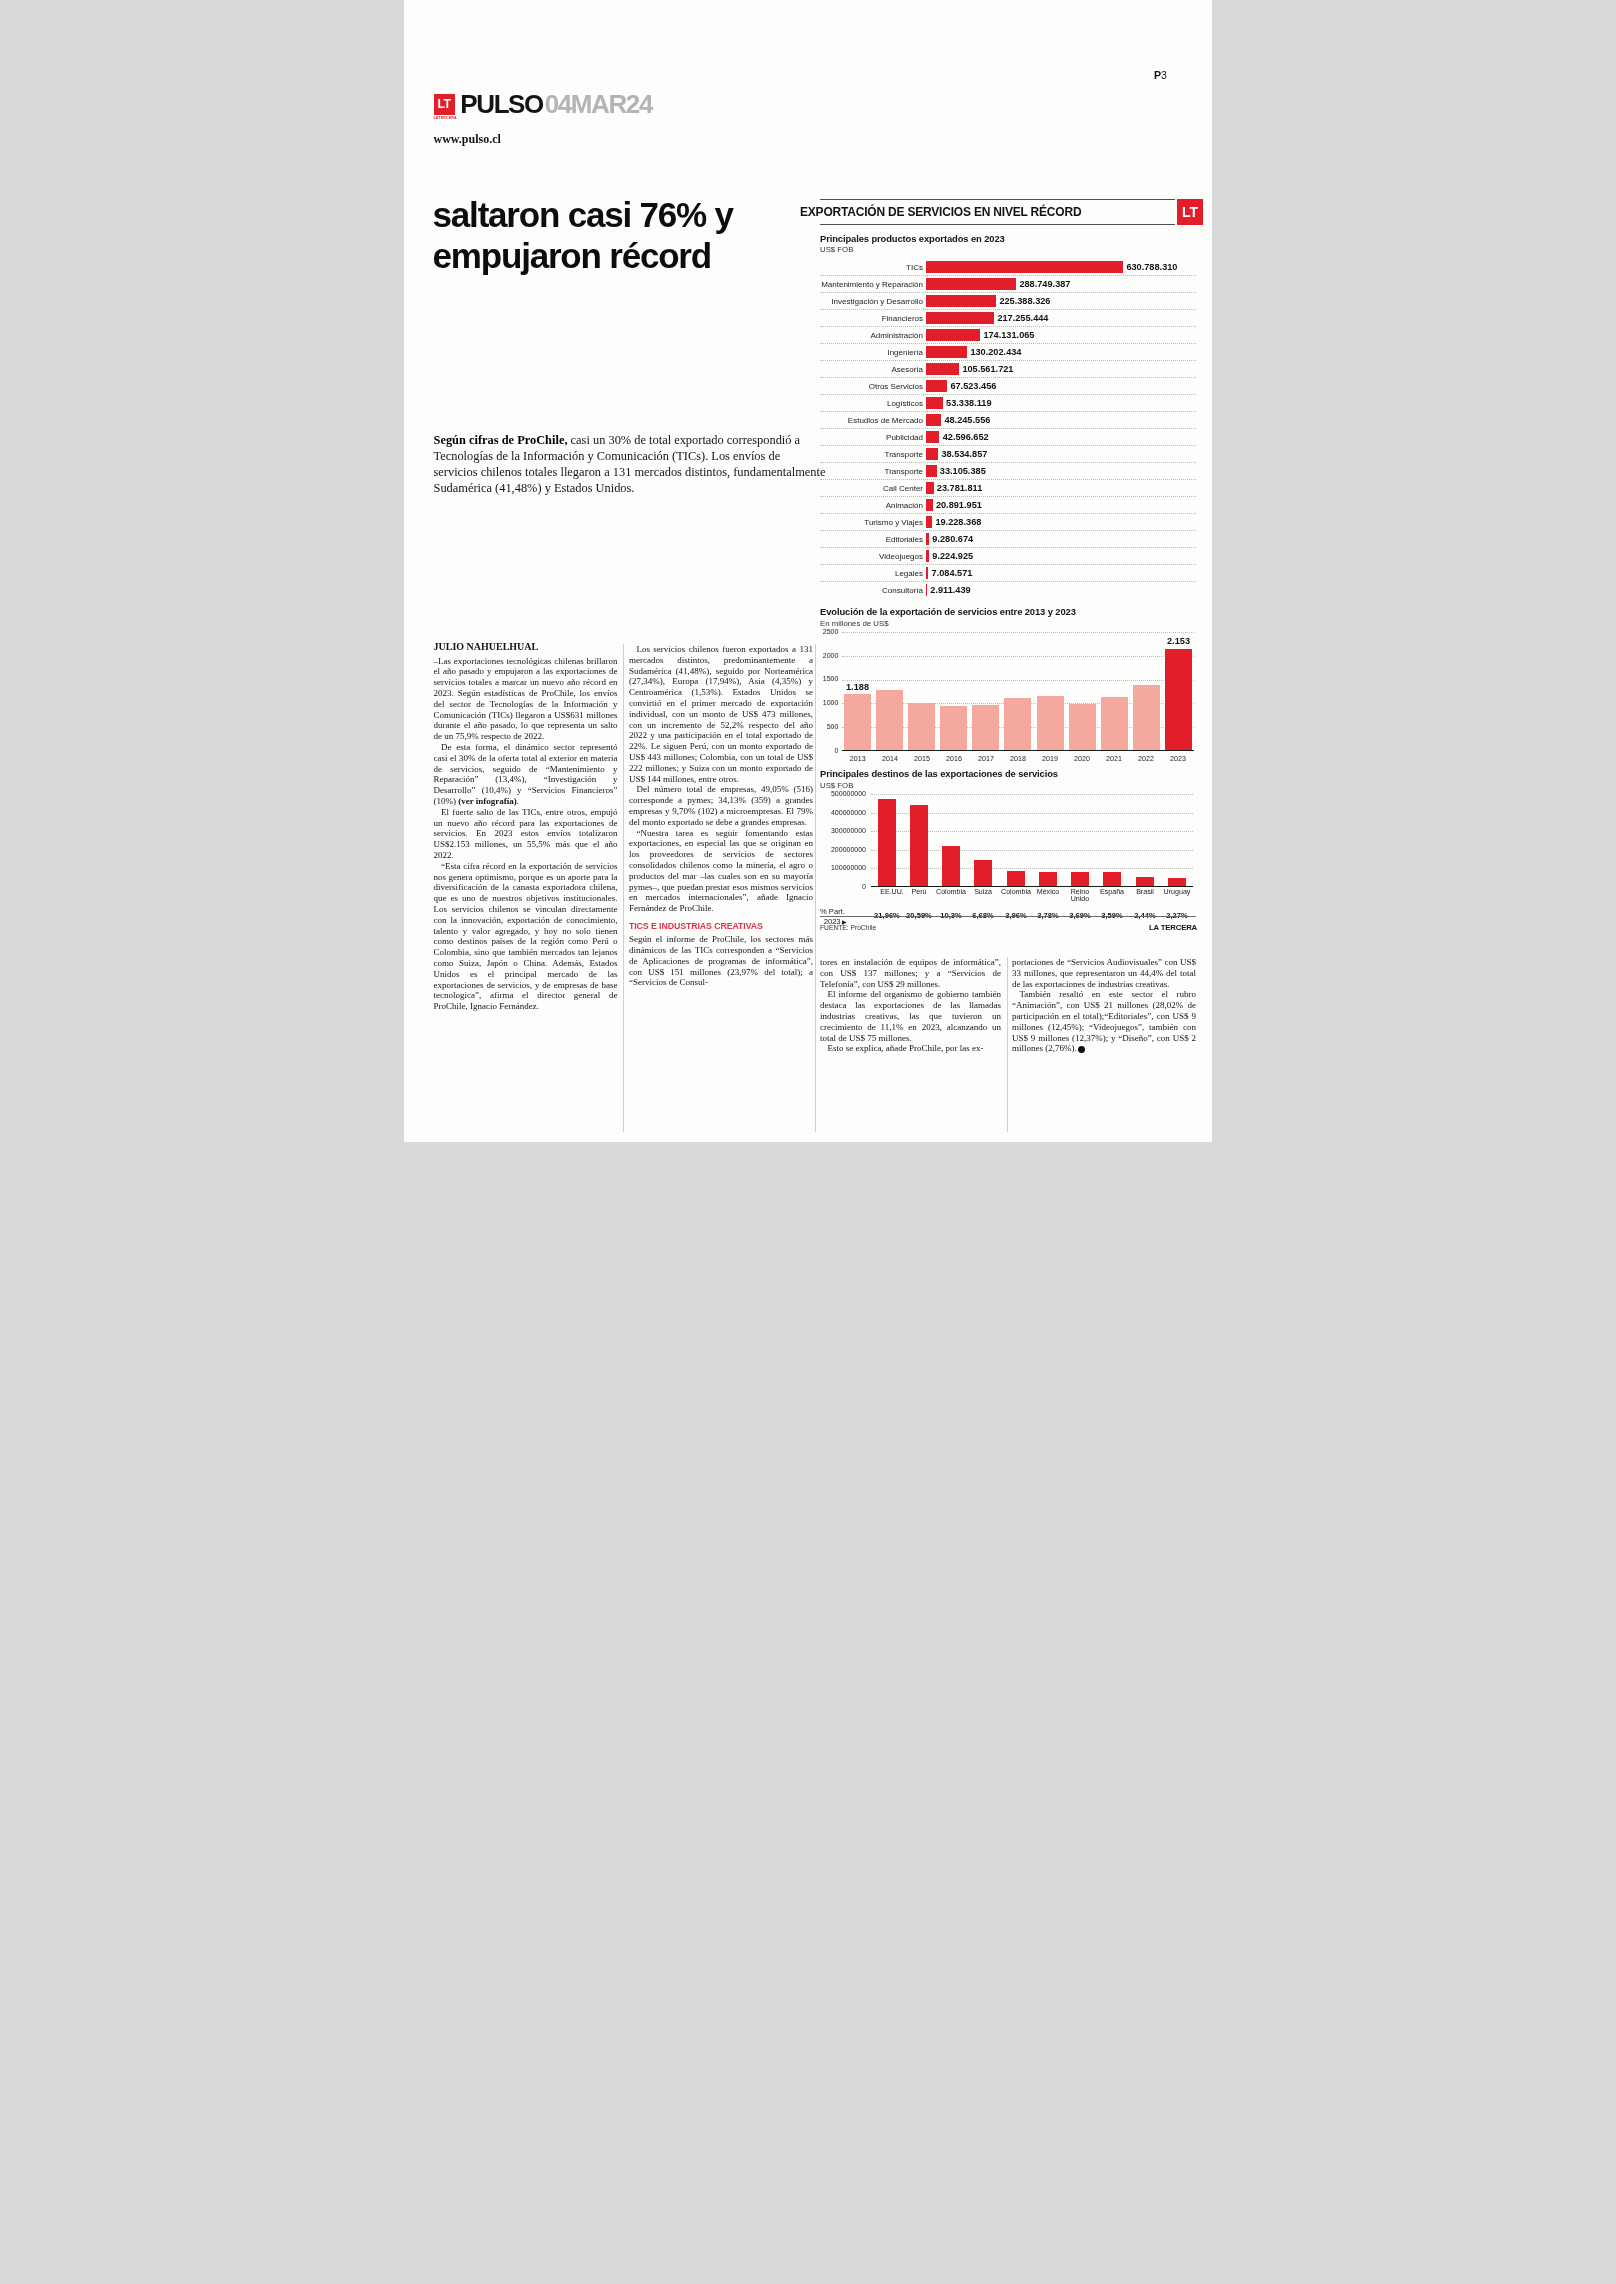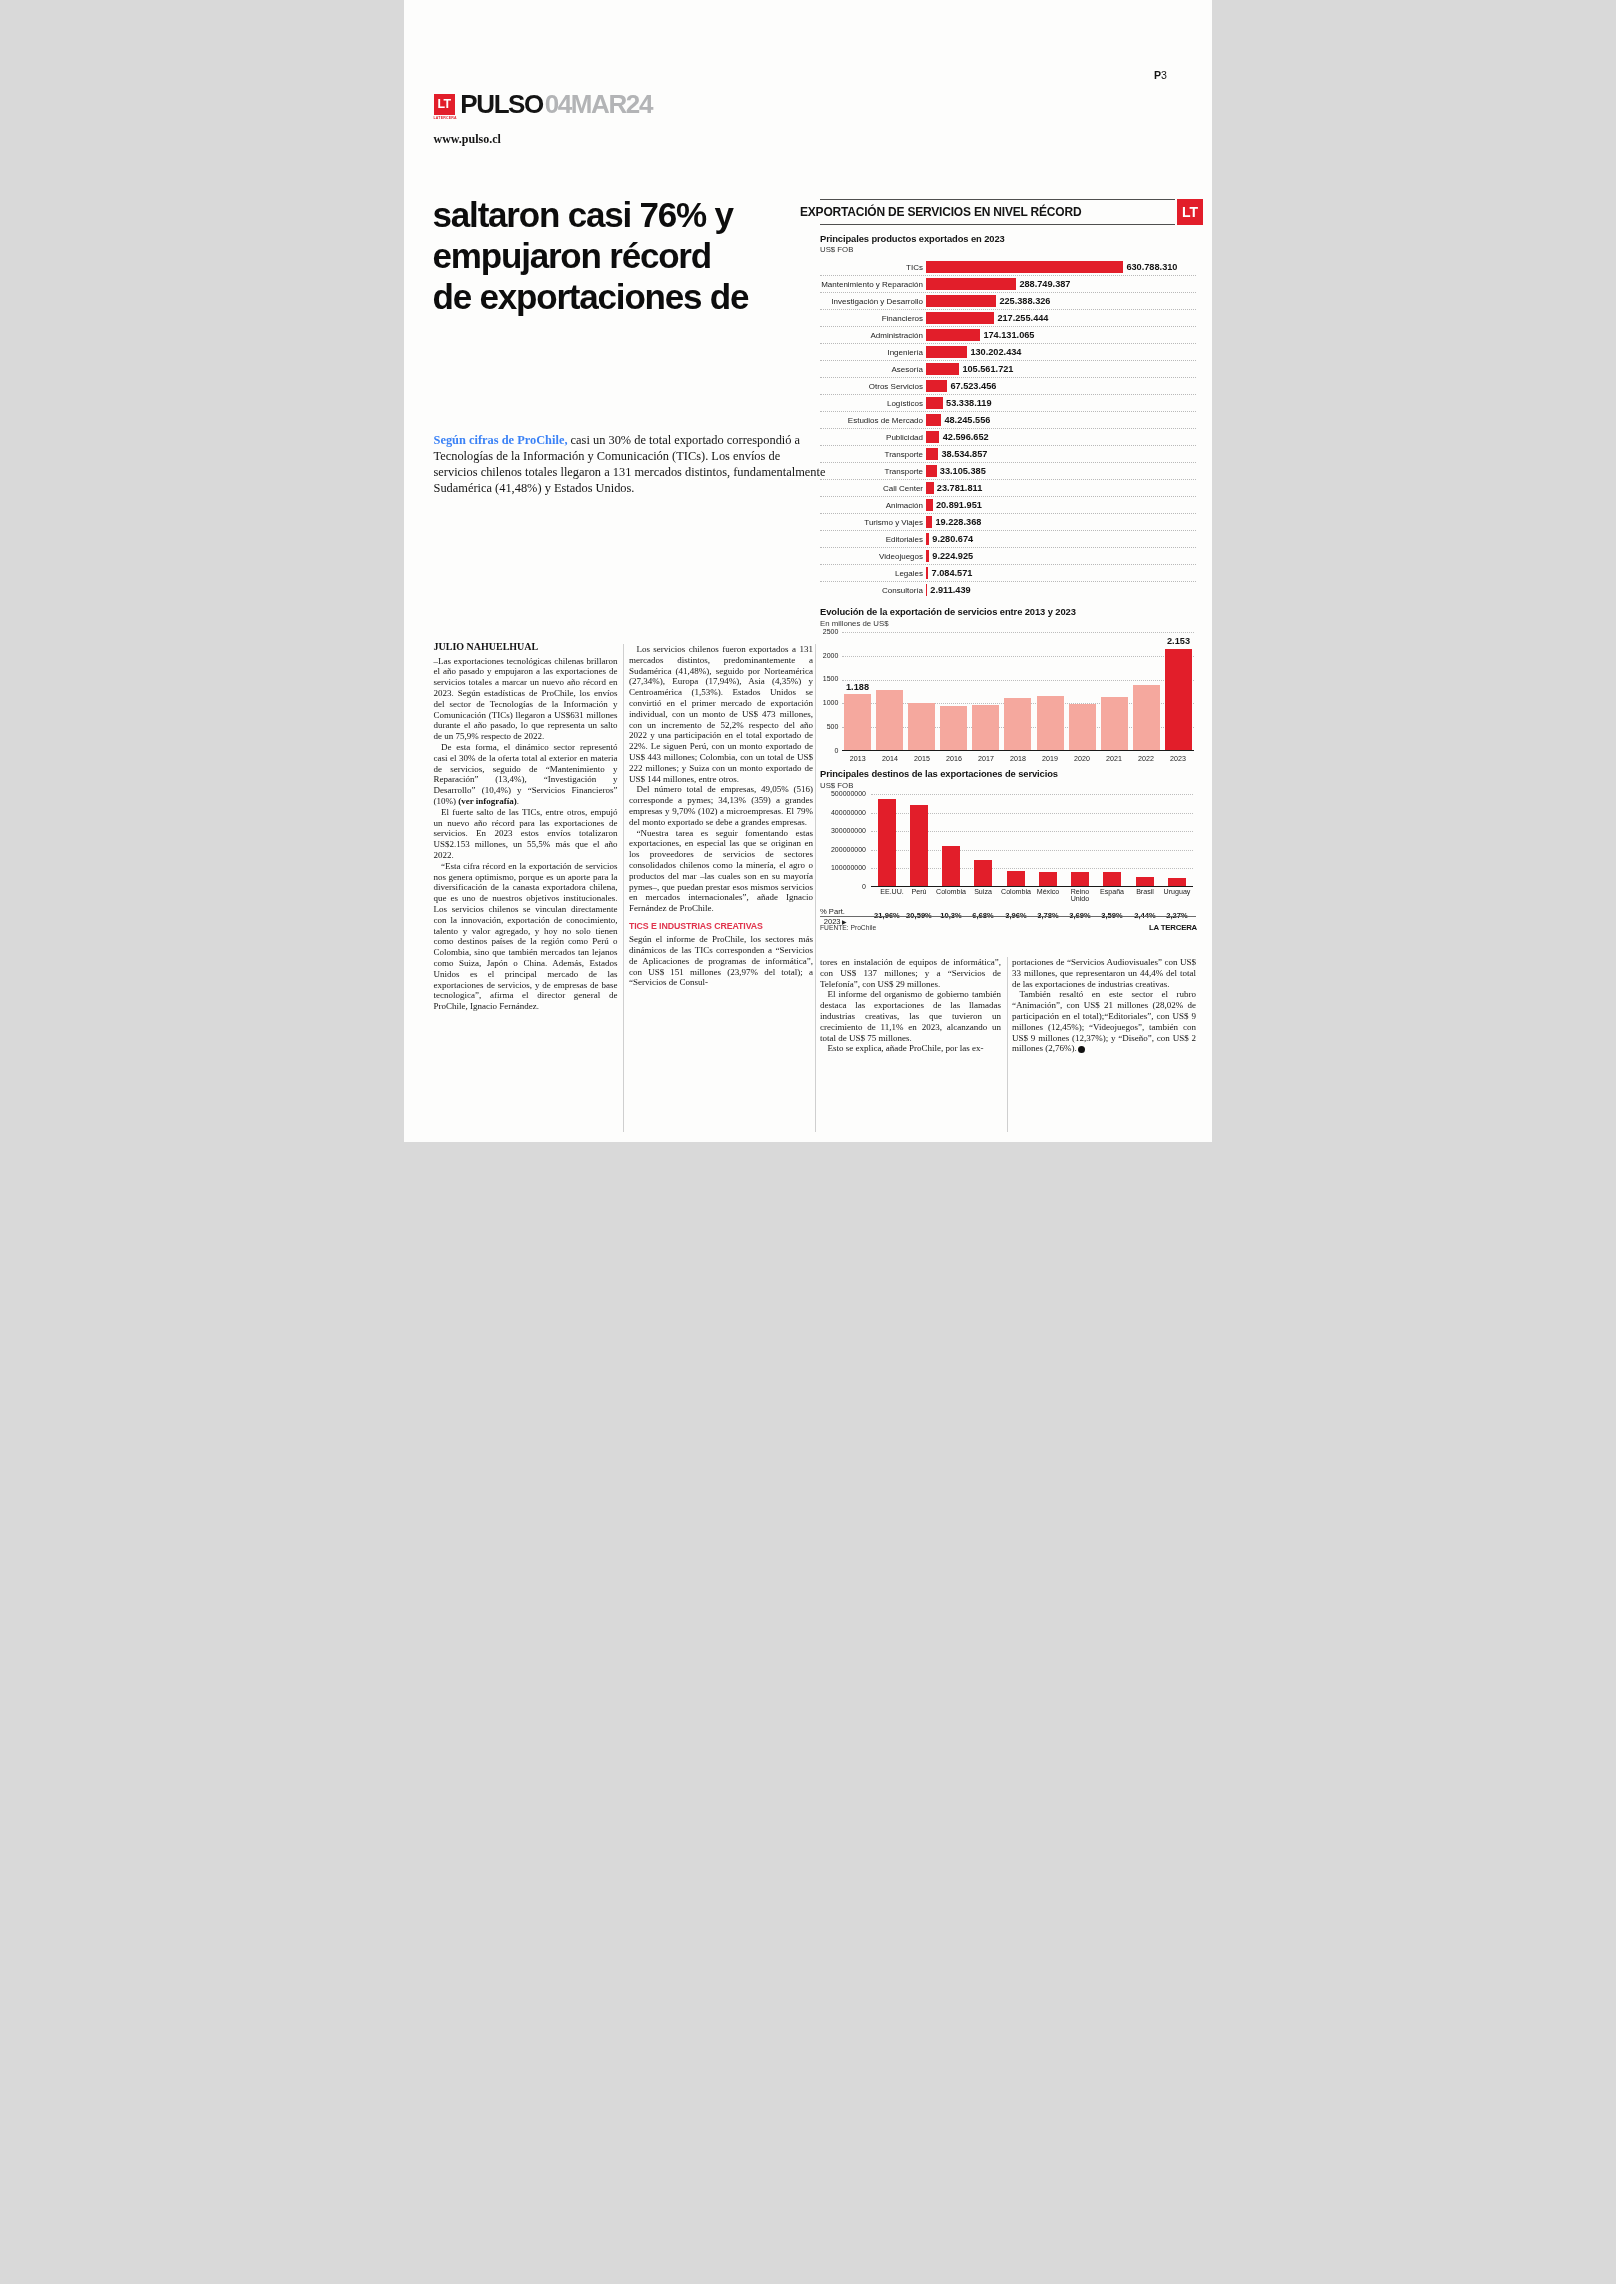--- a/index.html
+++ b/index.html
@@ -17,21 +17,21 @@
   .pulso{font-size:26px;line-height:21px;font-weight:bold;letter-spacing:-1.4px;}
   .mast-date{font-size:26px;line-height:21px;font-weight:bold;letter-spacing:-1.4px;color:#b3b4b6;margin-left:1.8px;}
   .site{left:29.5px;top:132px;font-size:12px;font-weight:bold;}
   .pagenum{left:750px;top:69px;font-size:10.6px;}
   .pagenum b{font-weight:bold;}
 
   
   .headline{left:28.6px;top:194px;width:415px;font-weight:bold;font-size:35px;
             line-height:41px;letter-spacing:-1.2px;color:#0d0d0d;}
   .lede{left:29.5px;top:432px;width:392px;font-size:12.4px;line-height:16px;}
-  .lede .lead-in{color:#3b82f6;font-weight:bold;}
+  .lede .lead-in{color:#000000;font-weight:bold;}
 
   
   .rule{background:#4f4f4f;height:0.9px;}
   .kicker{left:396px;top:205px;font-size:12px;font-weight:bold;letter-spacing:-0.2px;}
   .ig-logo{left:773px;top:199px;width:26px;height:26px;background:#e21e2a;color:#fff;
            font-weight:bold;font-size:14px;line-height:26px;text-align:center;}
   .c-title{font-size:9.4px;font-weight:bold;letter-spacing:-0.1px;}
   .c-sub{font-size:7.8px;color:#333;}
 
   .prow{display:flex;align-items:center;height:16px;width:376px;}
@@ -78,21 +78,20 @@
     </div>
     <span class="pulso">PULSO</span>
     <span class="mast-date">04MAR24</span>
   </div>
   <div class="abs site serif">www.pulso.cl</div>
   <div class="abs pagenum"><b>P</b><span>3</span></div>
 
   <div class="abs headline">
       <div>saltaron casi 76% y</div>
       <div>empujaron récord</div>
-      <div>de exportaciones de</div>
     </div>
   <div class="abs lede serif">
     <span class="lead-in">Según cifras de ProChile,</span><span> casi un 30% de total exportado correspondió a Tecnologías de la Información y Comunicación (TICs). Los envíos de servicios chilenos totales llegaron a 131 mercados distintos, fundamentalmente Sudamérica (41,48%) y Estados Unidos.</span>
   </div>
 
   <div class="abs rule" style="left:416px;top:199px;width:355px;"></div>
   <div class="abs kicker">EXPORTACIÓN DE SERVICIOS EN NIVEL RÉCORD</div>
   <div class="abs rule" style="left:416px;top:224px;width:355px;"></div>
   <div class="abs ig-logo">LT</div>
 

